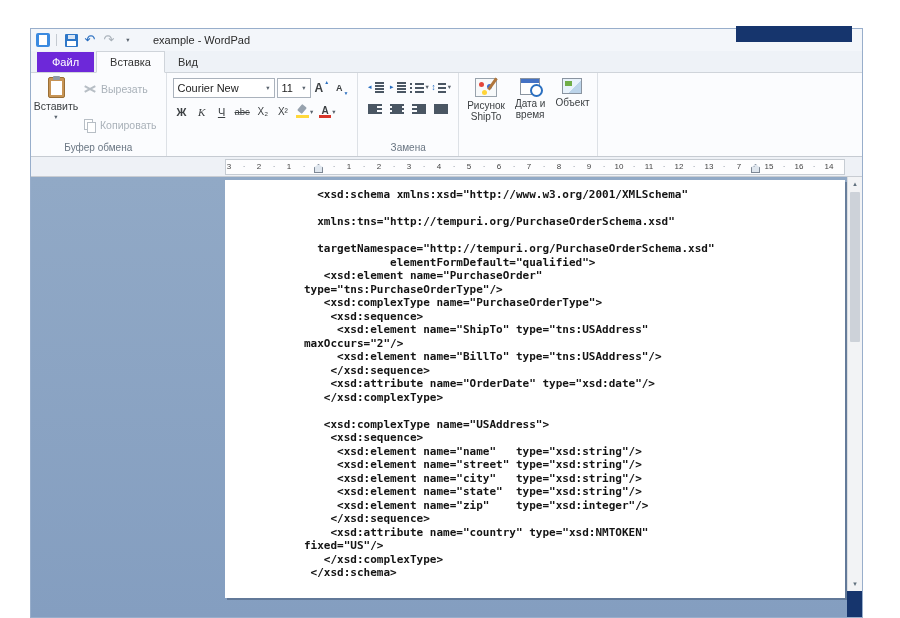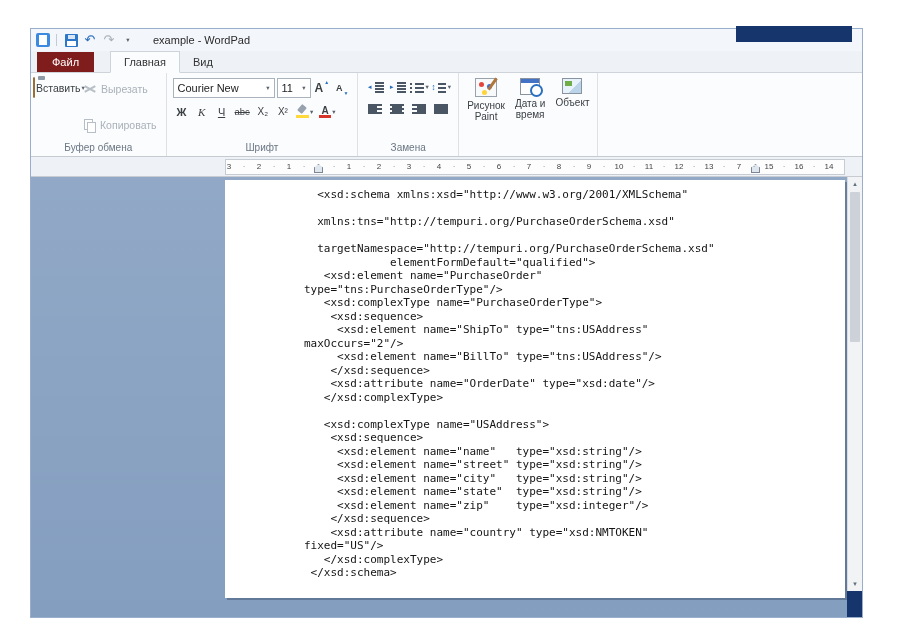--- a/index.html
+++ b/index.html
@@ -22,31 +22,31 @@
   .save-icon{position:relative;width:13px;height:13px;background:#2e77c8;border-radius:1px}
   .save-icon::before{content:'';position:absolute;left:3px;top:1px;width:7px;height:4px;background:#d9e6f5}
   .save-icon::after{content:'';position:absolute;left:2px;bottom:1px;width:9px;height:5px;background:#fff}
   .wtitle{margin-left:14px;color:#2b2b2b}
   .titlebar-block{position:absolute;right:10px;top:-3px;width:116px;height:16px;background:#16356d}
 
   
   .tabrow{height:22px;display:flex;align-items:flex-end;padding-left:6px;
     background:#eef2f7;border-bottom:1px solid #cfd4da;flex:0 0 auto}
   .tab{padding:4px 13px;color:#333}
-  .tab.file{background:#7f1d1d;color:#fff;margin-right:16px;padding:4px 15px}
+  .tab.file{background:#6d28d9;color:#fff;margin-right:2px;padding:4px 15px}
   .tab.active{background:#fbfcfe;border:1px solid #cfd4da;border-bottom:1px solid #fbfcfe;margin-bottom:-1px}
 
   
   .ribbon{height:84px;display:flex;background:#fbfcfe;border-bottom:1px solid #c6cbd2;flex:0 0 auto}
   .group{display:flex;flex-direction:column;border-right:1px solid #dde1e6;padding:0 2px}
   .group-content{flex:1;display:flex;align-items:flex-start}
   .group-label{height:15px;text-align:center;font-size:10px;color:#6a7683;line-height:14px;padding:0 6px}
 
   
-  .paste-btn{width:46px;display:flex;align-items:center;padding-top:4px;
+  .paste-btn{width:46px;display:flex;flex-direction:column;align-items:center;padding-top:4px;
     font-size:10.5px;color:#3c4043;gap:1px}
   .clipboard-icon{width:17px;height:21px;background:#c79455;border:1px solid #9a6f35;border-radius:2px;position:relative;margin-bottom:1px}
   .clipboard-icon::before{content:'';position:absolute;left:4px;top:-2px;width:7px;height:4px;background:#8e9aa6;border-radius:1px}
   .clipboard-icon::after{content:'';position:absolute;left:2px;top:3px;right:2px;bottom:2px;background:#fff}
   .small-btns{display:flex;flex-direction:column;gap:20px;padding:8px 4px 0 2px}
   .small-btn{display:flex;align-items:center;gap:5px;font-size:10.5px;color:#a9b1b9;height:16px;padding:0 3px}
   .scissors-icon{position:relative;width:12px;height:12px}
   .scissors-icon::before,.scissors-icon::after{content:'';position:absolute;top:5px;left:0;width:12px;height:2px;background:#b7bec5}
   .scissors-icon::before{transform:rotate(28deg)}
   .scissors-icon::after{transform:rotate(-28deg)}
@@ -140,21 +140,21 @@
   .ruler-band{position:absolute;left:194px;top:2px;width:620px;height:16px;background:#fdfdfe;border:1px solid #c6ccd3}
   .rmark{position:absolute;top:1px;transform:translateX(-50%);font-size:8px;color:#444;line-height:12px}
   .rmark.dot{color:#8a93a0}
   .indent-marker{position:absolute;top:4px;width:9px;height:9px;background:#dfe6ee;border:1px solid #7d8794;
     clip-path:polygon(50% 0,100% 38%,100% 100%,0 100%,0 38%)}
 
   
   .docarea{flex:1;position:relative;background:linear-gradient(180deg,#91a9c6,#849ec0);overflow:hidden}
   .page{position:absolute;left:194px;top:3px;width:620px;height:418px;background:#fff;
     box-shadow:2px 2px 0 rgba(55,75,105,.45)}
-  .doc-text{font-family:"DejaVu Sans Mono",monospace;font-weight:normal;font-size:11px;line-height:13.5px;
+  .doc-text{font-family:"DejaVu Sans Mono",monospace;font-weight:bold;font-size:11px;line-height:13.5px;
     color:#141414;padding:8px 6px 6px 79px;white-space:pre}
   .scrollbar{position:absolute;right:0;top:0;bottom:26px;width:15px;background:#f2f3f5;border-left:1px solid #d9dde2}
   .sb-arrow{position:absolute;left:0;right:0;text-align:center;font-size:7px;color:#60707e}
   .sb-arrow.up{top:3px}
   .sb-arrow.down{bottom:3px}
   .sb-thumb{position:absolute;left:2px;right:2px;top:15px;height:150px;background:#cdd2d9;border-radius:1px}
   .corner-block{position:absolute;right:0;bottom:0;width:15px;height:26px;background:#16356d}
 </style>
 </head>
 <body>
@@ -169,21 +169,21 @@
       </span>
     <span class="qat-btn glyph undo">↶</span>
     <span class="qat-btn glyph redo">↷</span>
     <span class="qat-btn caret">▾</span>
     <span class="wtitle">example - WordPad</span>
     <span class="titlebar-block"></span>
   </div>
 
   <div class="tabrow">
     <span class="tab file">Файл</span>
-    <span class="tab active">Главная</span>
+    <span class="tab active">Вставка</span>
     <span class="tab">Вид</span>
   </div>
 
   <div class="ribbon">
 
     <div class="group">
       <div class="group-content">
         <div class="paste-btn">
           <span class="clipboard-icon"></span>
           <span>Вставить</span>
@@ -238,21 +238,20 @@
             <span class="fbtn">
               <span class="color-icon">
                 <span class="a">A</span>
                 <span class="bar"></span>
               </span>
               <span class="caret">▾</span>
             </span>
           </div>
         </div>
       </div>
-      <div class="group-label">Шрифт</div>
     </div>
 
     <div class="group">
       <div class="group-content">
         <div class="para-rows">
           <div class="row">
             <span class="pbtn">
               <span class="arrow">◄</span>
               <span class="bars4"></span>
             </span>
@@ -288,21 +287,21 @@
       </div>
       <div class="group-label">Замена</div>
     </div>
 
     <div class="group">
       <div class="group-content">
         <div class="insert-btns">
           <div class="big-btn">
             <span class="ic ic-paint"></span>
             <span>Рисунок</span>
-            <span>Paint</span>
+            <span>ShipTo</span>
           </div>
           <div class="big-btn">
             <span class="ic ic-date"></span>
             <span>Дата и</span>
             <span>время</span>
           </div>
           <div class="big-btn">
             <span class="ic ic-object"></span>
             <span>Объект</span>
           </div>

